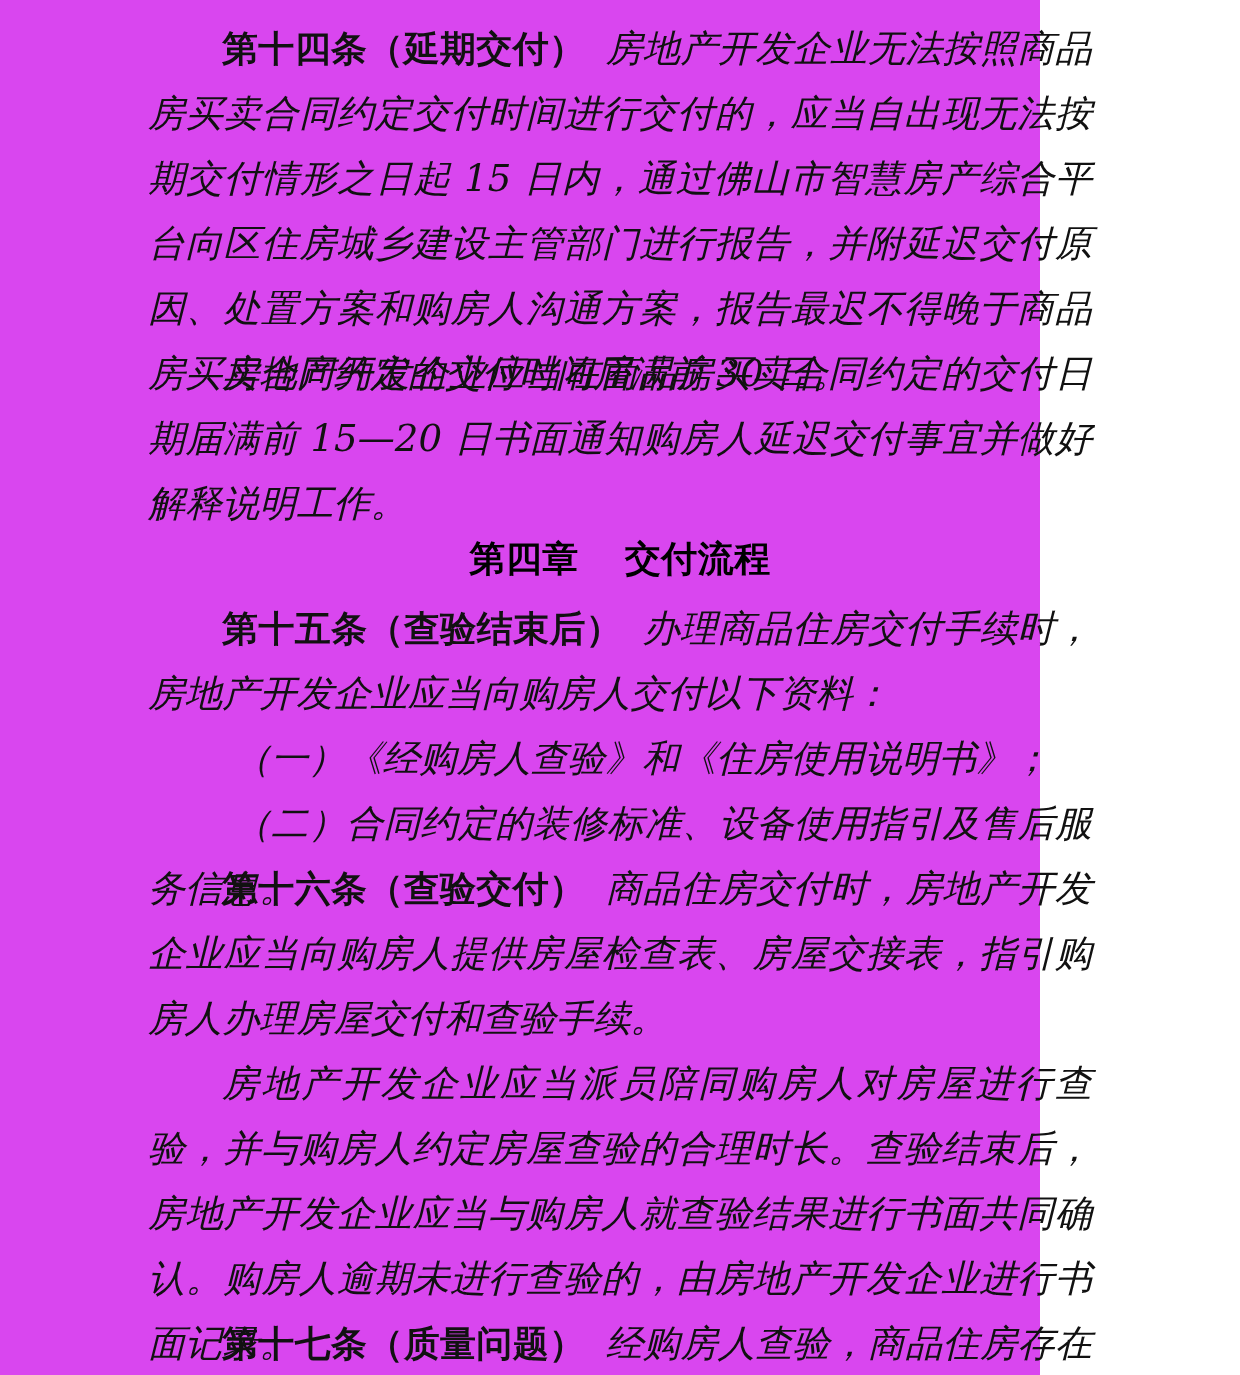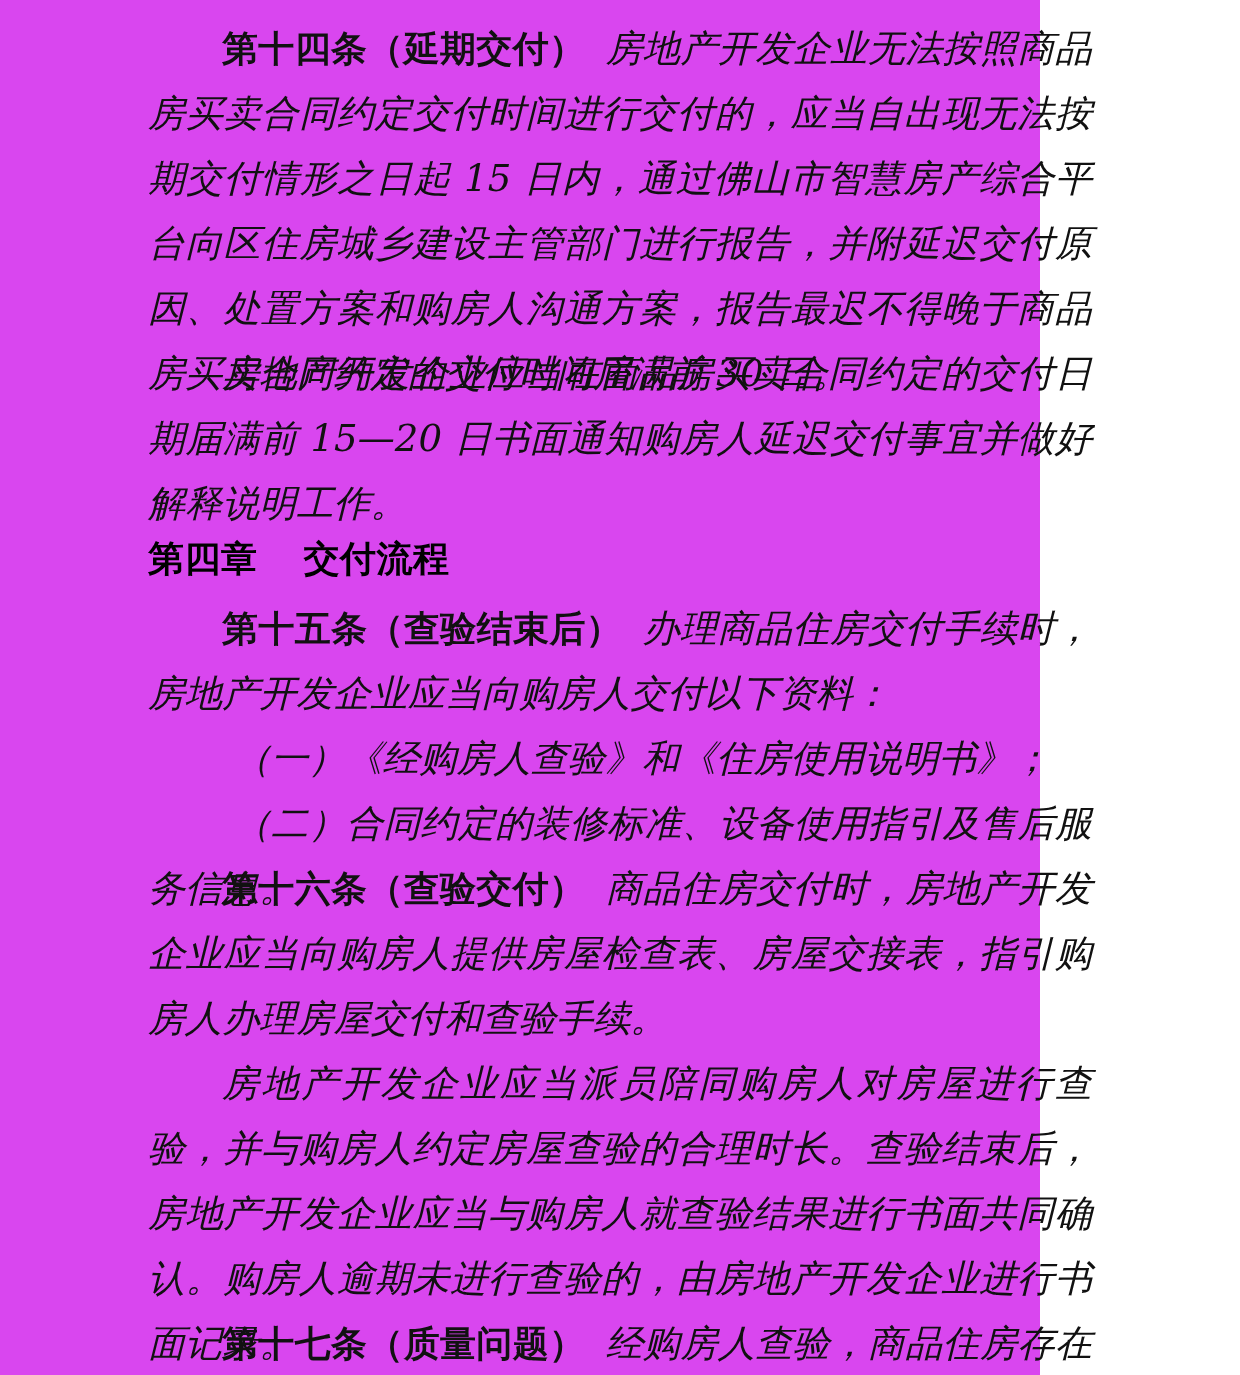--- a/index.html
+++ b/index.html
@@ -55,20 +55,21 @@
   }
   .gap { display: inline-block; width: 20px; }
 
   
   .chapter {
     font-family: "DejaVu Sans", "Liberation Sans", sans-serif;
     font-weight: 700;
     font-style: normal;
     font-size: 36px;
     line-height: 65px;
+    text-align: center;
     letter-spacing: 0.5px;
     margin: 0;
   }
   .chapter .chsp { display: inline-block; width: 46px; }
 
   
   .blk { position: absolute; left: 148px; width: 944px; }
 </style>
 </head>
 <body>

